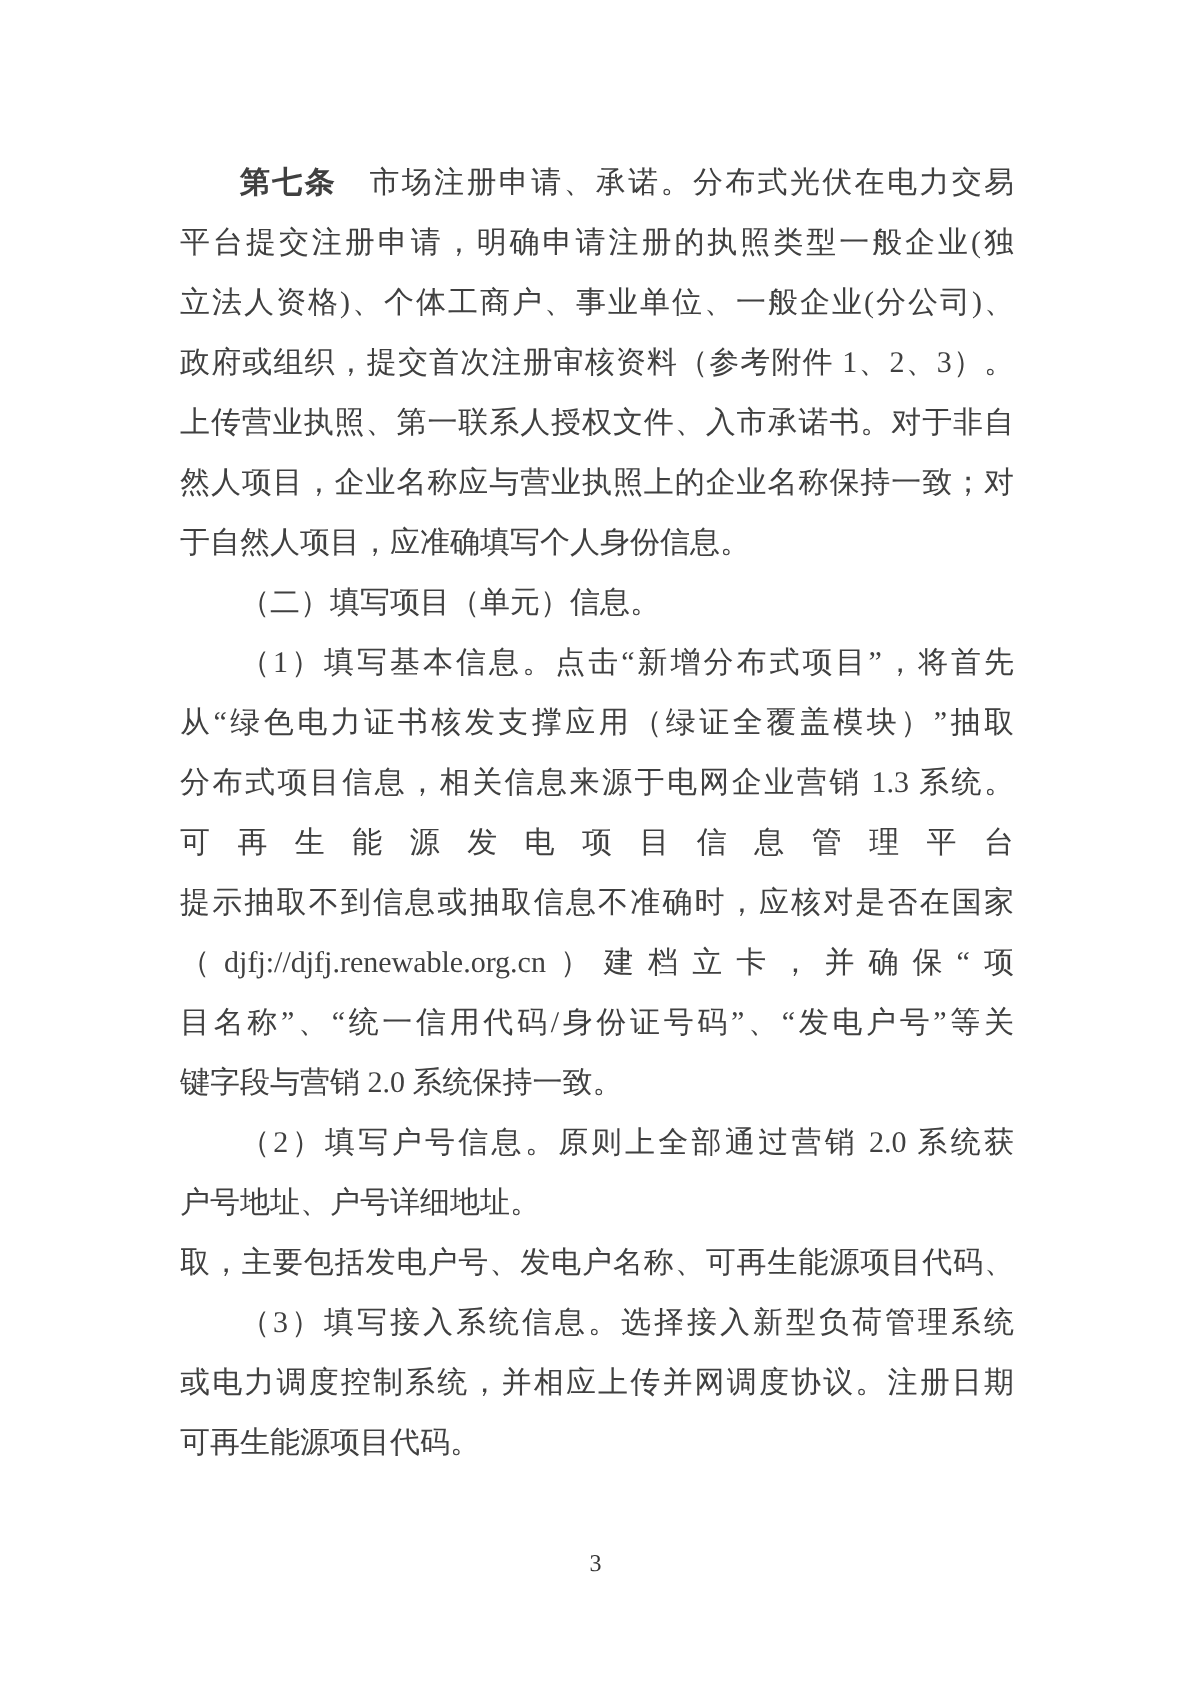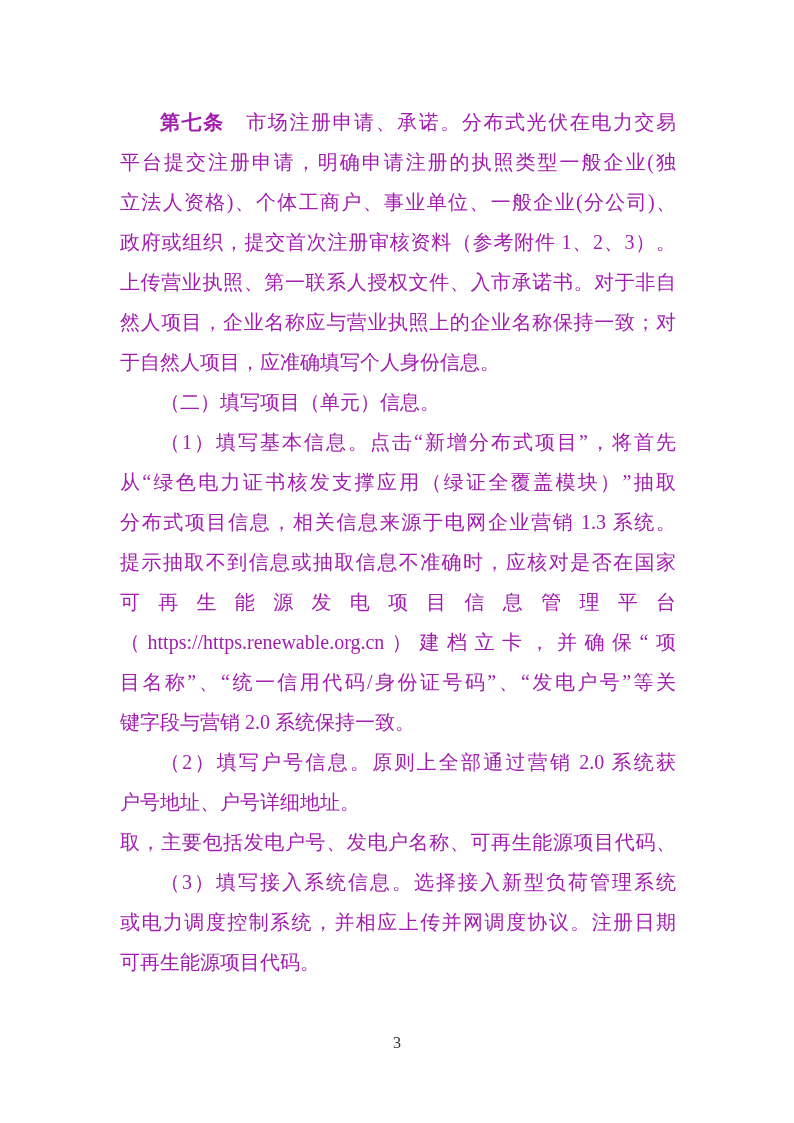--- a/index.html
+++ b/index.html
@@ -22,21 +22,21 @@
     top: 102px;
     width: 556px;
   }
   .line {
     font-size: 20px;
     line-height: 40px;
     height: 40px;
     overflow: hidden;
     text-align: justify;
     text-align-last: justify;
-    color: #a21caf;
+    color: #404040;
   }
   .line.end {
     text-align-last: left;
   }
   .line.indent {
     padding-left: 40px;
   }
   .line.indent.full {
     width: 516px; 
   }
@@ -71,23 +71,23 @@
 
     <div class="line">上传营业执照、第一联系人授权文件、入市承诺书。对于非自</div>
     <div class="line">然人项目，企业名称应与营业执照上的企业名称保持一致；对</div>
     <div class="line end">于自然人项目，应准确填写个人身份信息。</div>
 
     <div class="line indent end">（二）填写项目（单元）信息。</div>
 
     <div class="line indent full">（1）填写基本信息。点击“新增分布式项目”，将首先</div>
     <div class="line">从“绿色电力证书核发支撑应用（绿证全覆盖模块）”抽取</div>
     <div class="line">分布式项目信息，相关信息来源于电网企业营销 1.3 系统。</div>
+    <div class="line">可再生能源发电项目信息管理平台</div>
     <div class="line">提示抽取不到信息或抽取信息不准确时，应核对是否在国家</div>
-    <div class="line">可再生能源发电项目信息管理平台</div>
-    <div class="line">（https://https.renewable.org.cn）建档立卡，并确保“项</div>
+    <div class="line">（djfj://djfj.renewable.org.cn）建档立卡，并确保“项</div>
     <div class="line">目名称”、“统一信用代码/身份证号码”、“发电户号”等关</div>
     <div class="line end">键字段与营销 2.0 系统保持一致。</div>
 
     <div class="line indent full">（2）填写户号信息。原则上全部通过营销 2.0 系统获</div>
     <div class="line end">户号地址、户号详细地址。</div>
     <div class="line">取，主要包括发电户号、发电户名称、可再生能源项目代码、</div>
 
     <div class="line indent full">（3）填写接入系统信息。选择接入新型负荷管理系统</div>
     <div class="line">或电力调度控制系统，并相应上传并网调度协议。注册日期</div>
     <div class="line end">可再生能源项目代码。</div>

